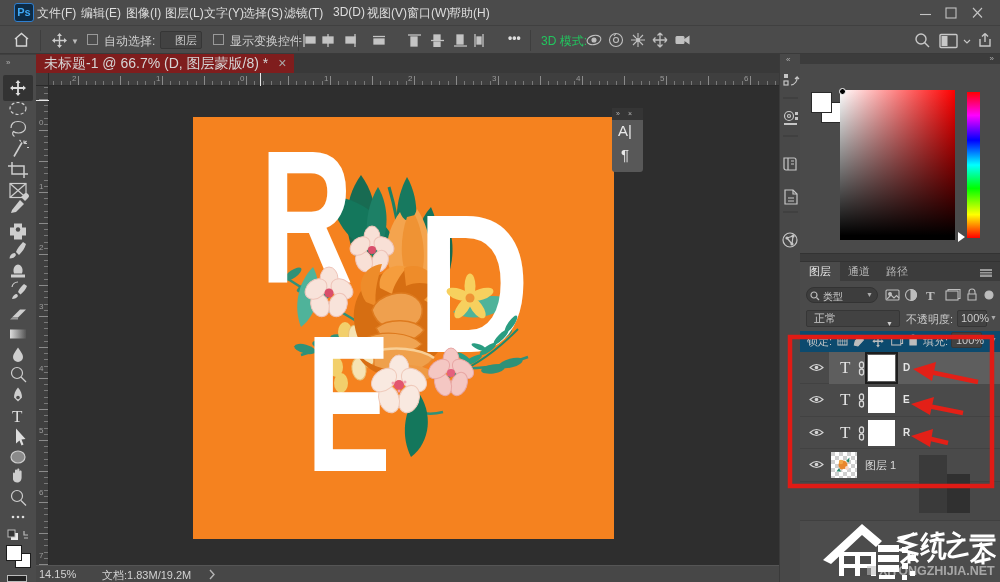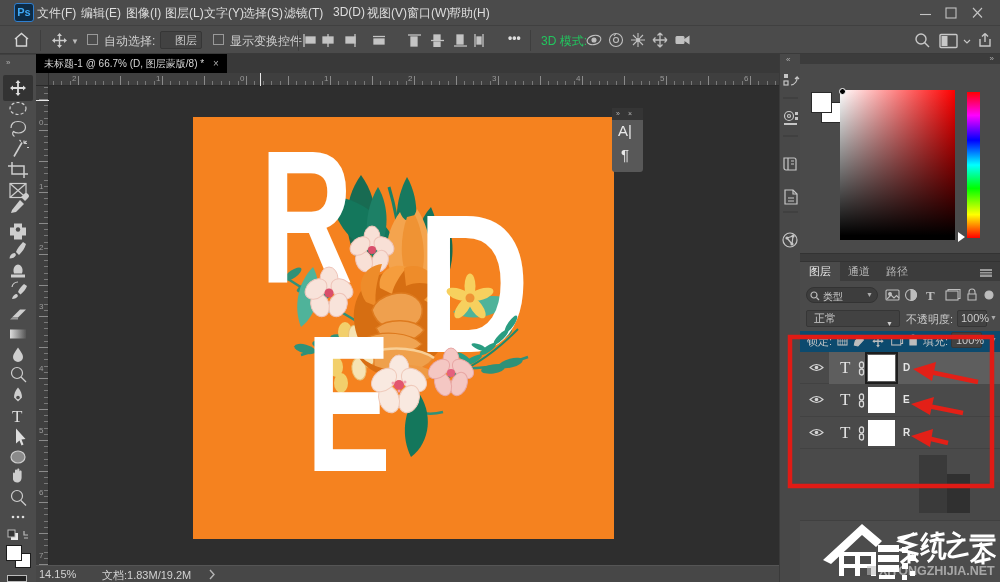--- a/index.html
+++ b/index.html
@@ -3,21 +3,21 @@
 <style>
 *{margin:0;padding:0;box-sizing:border-box}
 html,body{width:1000px;height:582px;overflow:hidden;background:#2e2e2e;font-family:"Liberation Sans",sans-serif;-webkit-font-smoothing:antialiased}
 .abs{position:absolute}
 #menubar{position:absolute;left:0;top:0;width:1000px;height:25px;background:#4b4b4b;color:#dedede;font-size:12px}
 #menubar .mi{position:absolute;top:5px;white-space:nowrap}
 #pslogo{position:absolute;left:14px;top:3px;width:20px;height:19px;background:#0d2b45;border:1px solid #2f7fd0;border-radius:3px;color:#3fa9f5;font-size:11px;font-weight:bold;text-align:center;line-height:17px}
 #optbar{position:absolute;left:0;top:25px;width:1000px;height:29px;background:#4b4b4b;border-top:1px solid #404040;border-bottom:1px solid #3a3a3a;color:#cfcfcf;font-size:12px}
 .sep{position:absolute;top:4px;width:1px;height:21px;background:#3e3e3e}
 #tabstrip{position:absolute;left:36px;top:54px;width:743px;height:19px;background:#393939}
-#doctab{position:absolute;left:0;top:0;height:19px;background:#000000;color:#d6d6d6;font-size:10px;line-height:19px;padding:0 8px;white-space:nowrap}
+#doctab{position:absolute;left:0;top:0;height:19px;background:#7f1d1d;color:#d6d6d6;font-size:14px;line-height:19px;padding:0 8px;white-space:nowrap}
 #toolbar{position:absolute;left:0;top:54px;width:36px;height:528px;background:#4b4b4b;border-top:1px solid #404040}
 #paste{position:absolute;left:36px;top:73px;width:743px;height:492px;background:#2e2e2e}
 #hruler{position:absolute;left:36px;top:73px;width:743px;height:13px;background:#3f3f3f;border-bottom:1px solid #2a2a2a;color:#9b9b9b;font-size:8px}
 #vruler{position:absolute;left:36px;top:86px;width:13px;height:479px;background:#3f3f3f;border-right:1px solid #2a2a2a;color:#9b9b9b;font-size:8px}
 #statusbar{position:absolute;left:36px;top:565px;width:743px;height:17px;background:#474747;border-top:1px solid #555;color:#d2d2d2;font-size:11px}
 #rstrip{position:absolute;left:779px;top:54px;width:21px;height:528px;background:#484848;border-left:1px solid #3a3a3a}
 #rpanel{position:absolute;left:800px;top:54px;width:200px;height:528px;background:#4a4a4a}
 .ptabrow{position:absolute;left:0;width:200px;height:27px;background:#3c3c3c}
 .ptab{position:absolute;top:0;height:27px;font-size:11px;line-height:27px;text-align:center;color:#b5b5b5}
 .ptab.act{background:#4a4a4a;color:#e8e8e8}
@@ -540,20 +540,38 @@
         <circle cx="7.5" cy="4.5" r="1.8" fill="#d5d5d5"></circle>
       </svg>
    <span class="Tglyph">T</span>
    <svg style="position:absolute;left:57px;top:9px" width="9" height="15" viewBox="0 0 9 15" fill="none" stroke="#d8d8d8" stroke-width="1.3">
         <rect x="2.5" y="1" width="4" height="6" rx="2"></rect>
         <rect x="2.5" y="8" width="4" height="6" rx="2"></rect>
       </svg>
    <div class="masksq"></div>
    <span class="lname">R</span>
  </div>
+ <div class="lrow" style="top:395px;height:33px">
+   <svg class="eye" viewBox="0 0 15 9">
+        <path d="M1 4.5 Q7.5 -1.5 14 4.5 Q7.5 10.5 1 4.5 Z" fill="none" stroke="#d5d5d5" stroke-width="1.1"></path>
+        <circle cx="7.5" cy="4.5" r="1.8" fill="#d5d5d5"></circle>
+      </svg>
+   <div style="position:absolute;left:31px;top:3px;width:26px;height:26px;background:
+     repeating-conic-gradient(#ffffff 0% 25%, #cfcfcf 0% 50%) 0 0/8px 8px">
+     <svg width="26" height="26" viewBox="0 0 26 26">
+          <circle cx="12" cy="13" r="4.5" fill="#e8872e"></circle>
+          <circle cx="10" cy="10" r="2.2" fill="#f2a849"></circle>
+          <path d="M15 9 l3.5 -3.5 l-0.5 5 Z" fill="#2a8a6e"></path>
+          <path d="M8 16 l-2.5 3.5 l4.5 0 Z" fill="#2a8a6e"></path>
+          <circle cx="16" cy="16" r="2" fill="#f6d9ce"></circle>
+          <circle cx="13" cy="18.5" r="1.8" fill="#fff"></circle>
+        </svg>
+   </div>
+   <span style="position:absolute;left:65px;top:9px;font-size:11px;color:#dcdcdc">图层 1</span>
+ </div>
 
  <div style="position:absolute;left:0;top:428px;width:200px;height:100px;background:#484848"></div>
  <div style="position:absolute;left:0;top:466px;width:200px;height:62px;background:#4c4c4c;border-top:1px solid #404040"></div>
 </div>
 
 <div style="position:absolute;left:919px;top:455px;width:28px;height:58px;background:#3a3a3a"></div>
 <div style="position:absolute;left:947px;top:474px;width:23px;height:39px;background:#303030"></div>
 <svg id="annot" style="position:absolute;left:0;top:0;pointer-events:none" width="1000" height="582" viewBox="0 0 1000 582" fill="none">
  <rect x="790" y="337" width="202" height="149" stroke="#e01b15" stroke-width="4.5"></rect>
  <g stroke="#e32017" fill="#e32017">

